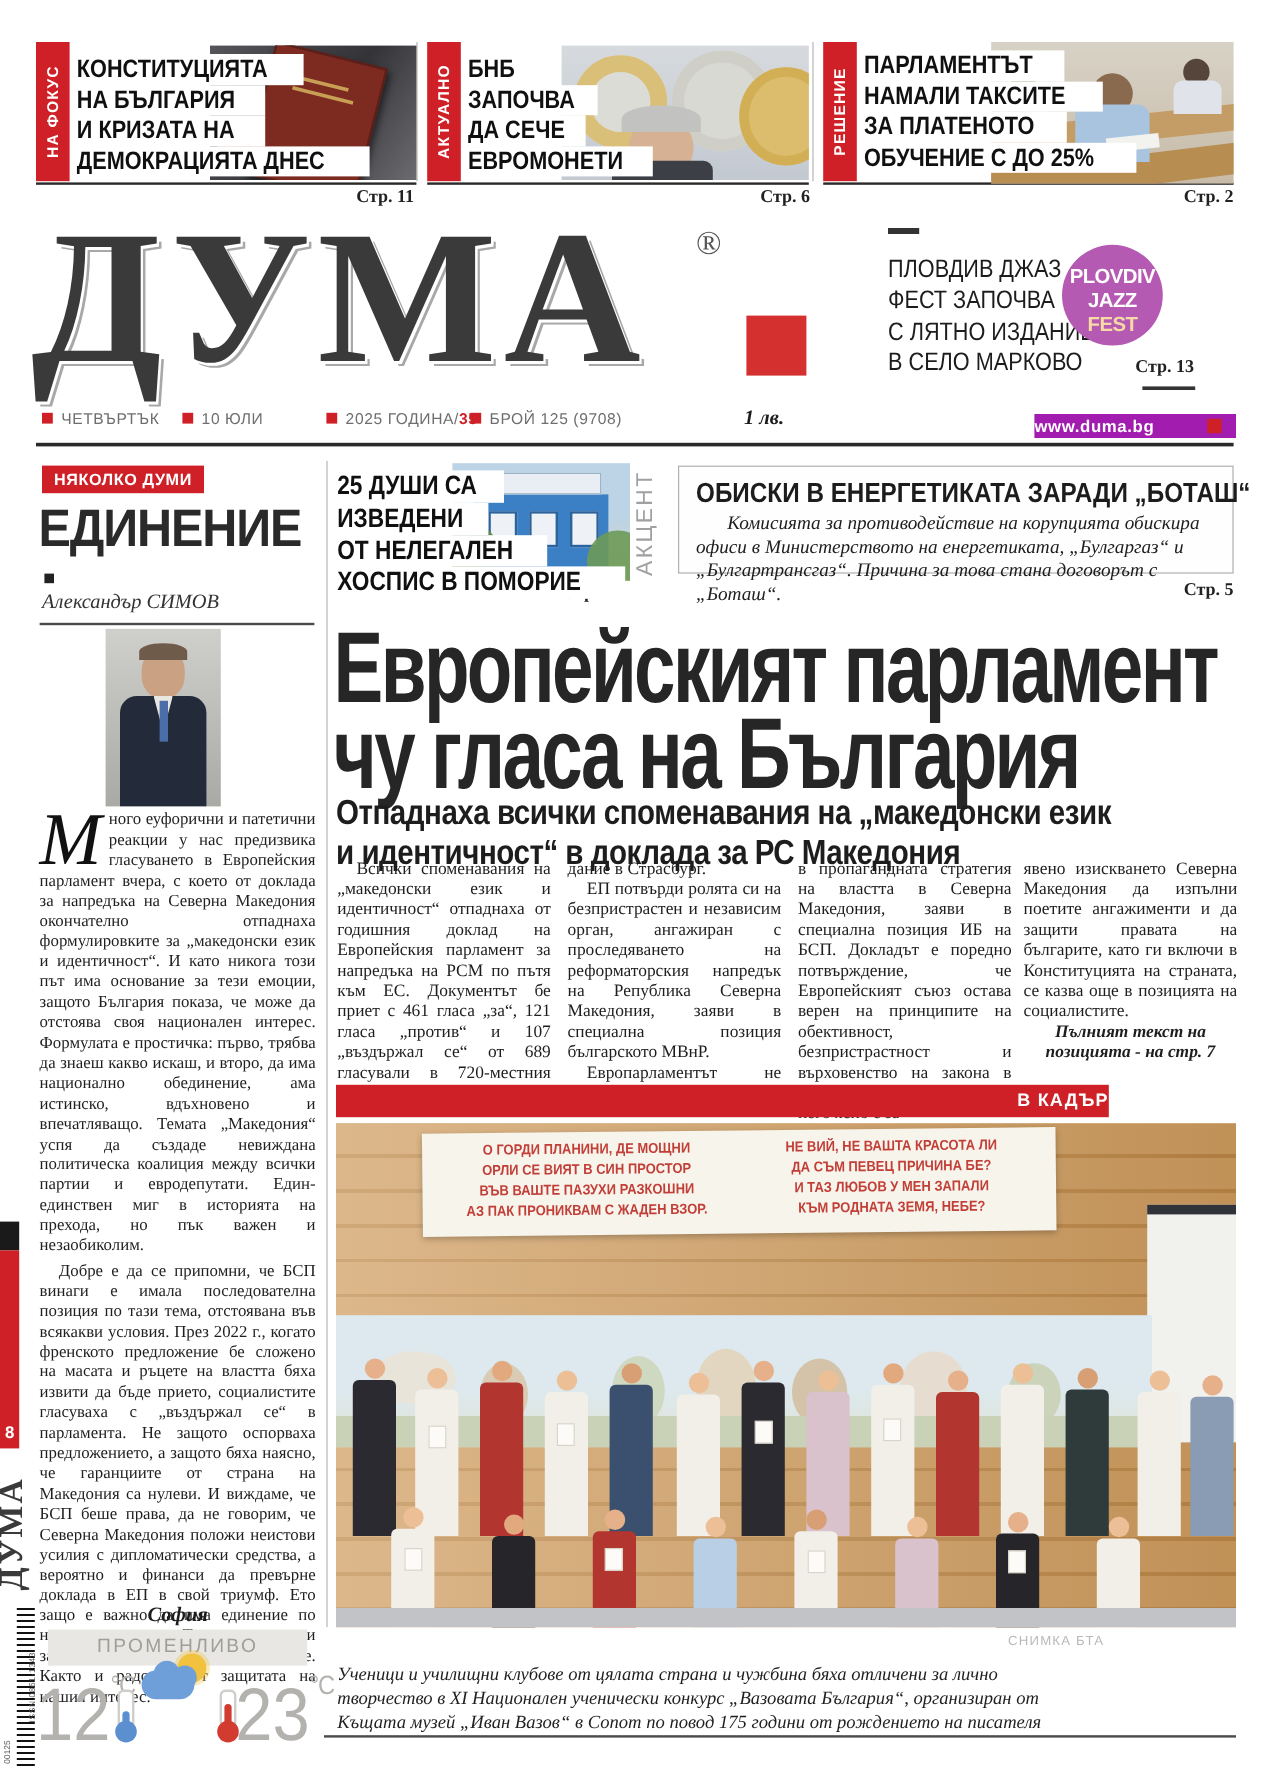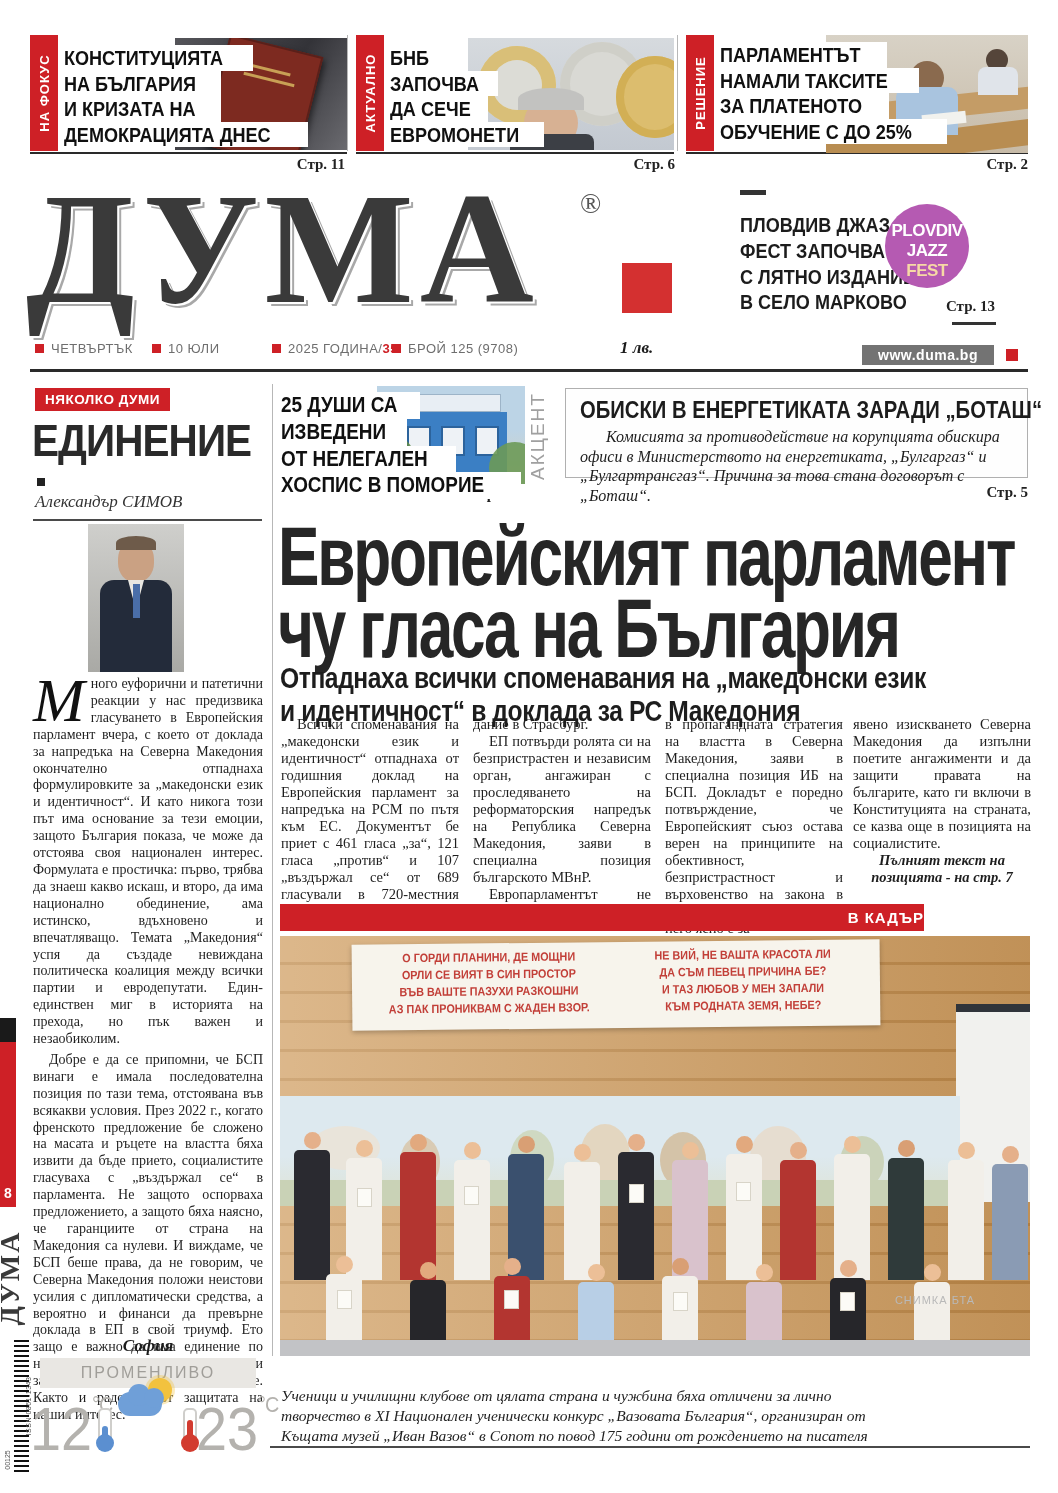--- a/index.html
+++ b/index.html
@@ -16,21 +16,21 @@
   .vtab span{position:absolute;left:50%;top:50%;transform:translate(-50%,-50%) rotate(-90deg);
     color:#fff;font-weight:bold;font-size:13px;letter-spacing:1px;white-space:nowrap;}
   .thl-wrap{position:absolute;z-index:3;line-height:1.22;}
   .thl{display:table;background:#fff;padding:0 4px 0 0;font-weight:bold;font-size:21px;color:#101010;}
   .thl i{display:inline-block;transform:scaleX(.86);transform-origin:0 0;white-space:nowrap;font-style:normal;}
   .teaser-photo{position:absolute;z-index:1;overflow:hidden;}
   
   #logo{position:absolute;left:26px;top:170px;font-family:"Liberation Serif",serif;font-weight:bold;
         font-size:158px;line-height:1;color:#3a3a3a;letter-spacing:6px;
         text-shadow:2px 2px 0 #ffffff,4px 4px 0 #a8a8a8;}
-  .jazzline{font-weight:bold;font-size:21px;line-height:1.23;}
+  .jazzline{font-weight:normal;font-size:21px;line-height:1.23;}
   .jazzline i{display:inline-block;transform:scaleX(.86);transform-origin:0 0;white-space:nowrap;font-style:normal;}
   
   .dl{position:absolute;top:341px;font-size:13px;color:#6e6e6e;letter-spacing:.5px;}
   .sq{display:inline-block;width:9px;height:9px;background:#ce2026;margin-right:7px;}
   
   .opbody{font-family:"Liberation Serif",serif;font-size:14px;line-height:16.9px;text-align:justify;color:#1f1f1f;}
   .dropcap{float:left;font-family:"Liberation Serif",serif;font-style:italic;font-size:62px;line-height:48px;
            padding-right:6px;color:#111;}
   
   .leadline{position:absolute;font-weight:bold;font-size:84px;color:#262626;letter-spacing:-3px;
@@ -179,21 +179,21 @@
     <div style="font-size:17px;letter-spacing:-.5px"><span style="color:#fff">JAZZ</span> <span style="color:#f6d9a5">FEST</span></div>
   </div>
   <div class="abs strp" style="left:905px;top:298px;width:90px;text-align:right">Стр. 13</div>
   <div class="abs" style="left:952px;top:322px;width:44px;height:3px;background:#333"></div>
 
   <div class="dl" style="left:35px"><span class="sq"></span><span>ЧЕТВЪРТЪК</span></div>
   <div class="dl" style="left:152px"><span class="sq"></span><span>10 ЮЛИ</span></div>
   <div class="dl" style="left:272px"><span class="sq"></span><span>2025 ГОДИНА/</span><span style="color:#ce2026;font-weight:bold">35</span></div>
   <div class="dl" style="left:392px"><span class="sq"></span><span>БРОЙ 125 (9708)</span></div>
   <div class="abs serif" style="left:620px;top:338px;font-style:italic;font-weight:bold;font-size:17px">1 лв.</div>
-  <div class="abs" style="left:862px;top:345px;width:132px;height:20px;background:#737373;color:#fff;font-weight:bold;font-size:14px;text-align:center;line-height:20px;letter-spacing:.5px">www.duma.bg</div>
+  <div class="abs" style="left:862px;top:345px;width:168px;height:20px;background:#a21caf;color:#fff;font-weight:bold;font-size:14px;line-height:20px;letter-spacing:.5px">www.duma.bg</div>
   <div class="abs" style="left:1006px;top:349px;width:12px;height:12px;background:#ce2026"></div>
   <div class="hrule" style="left:30px;top:369px;width:998px;height:3px"></div>
 
   <div class="abs" style="left:35px;top:388px;background:#ce2026;color:#fff;font-weight:bold;font-size:13.5px;padding:4px 10px;letter-spacing:.5px">НЯКОЛКО ДУМИ</div>
   <div class="abs" style="left:32px;top:416px;font-weight:bold;font-size:44px;color:#2a2a2a;letter-spacing:-1px"><span class="cond" style="transform:scaleX(.92)">ЕДИНЕНИЕ</span></div>
   <div class="abs" style="left:37px;top:478px;width:8px;height:8px;background:#222"></div>
   <div class="abs serif" style="left:35px;top:492px;font-style:italic;font-size:17px;color:#333">Александър СИМОВ</div>
   <div class="abs" style="left:33px;top:519px;width:229px;height:2px;background:#4a4a4a"></div>
 
   <div class="abs" style="left:88px;top:524px;width:96px;height:148px;background:linear-gradient(180deg,#cfcfcc,#a9a9a5);overflow:hidden">
@@ -427,19 +427,19 @@
           <div class="ct" style="left:10px;top:32px"></div>
         </div>
       <div class="fig" style="left:634px;top:328px">
           <div class="h" style="background:#ecbf97"></div>
           <div class="b" style="height:76px;background:#f2efe9"></div>
         </div>
     </div>
     <div class="floor"></div>
   </div>
 
-  <div class="abs" style="left:840px;top:1294px;width:190px;text-align:center;font-size:11px;letter-spacing:1px;color:#b9b9b9">СНИМКА БТА</div>
+  <div class="abs" style="left:840px;top:1362px;width:190px;text-align:left;font-size:11px;letter-spacing:1px;color:#b9b9b9">СНИМКА БТА</div>
 
   <div class="abs serif" style="left:281px;top:1386px;width:600px;font-style:italic;font-size:15.5px;line-height:1.3;color:#1f1f1f">Ученици и училищни клубове от цялата страна и чужбина бяха отличени за лично творчество в XI Национален ученически конкурс „Вазовата България“, организиран от Къщата музей „Иван Вазов“ в Сопот по повод 175 години от рождението на писателя</div>
 
   <div class="abs" style="left:270px;top:1446px;width:760px;height:2px;background:#4a4a4a"></div>
 
 </div>
 
 </body></html>

